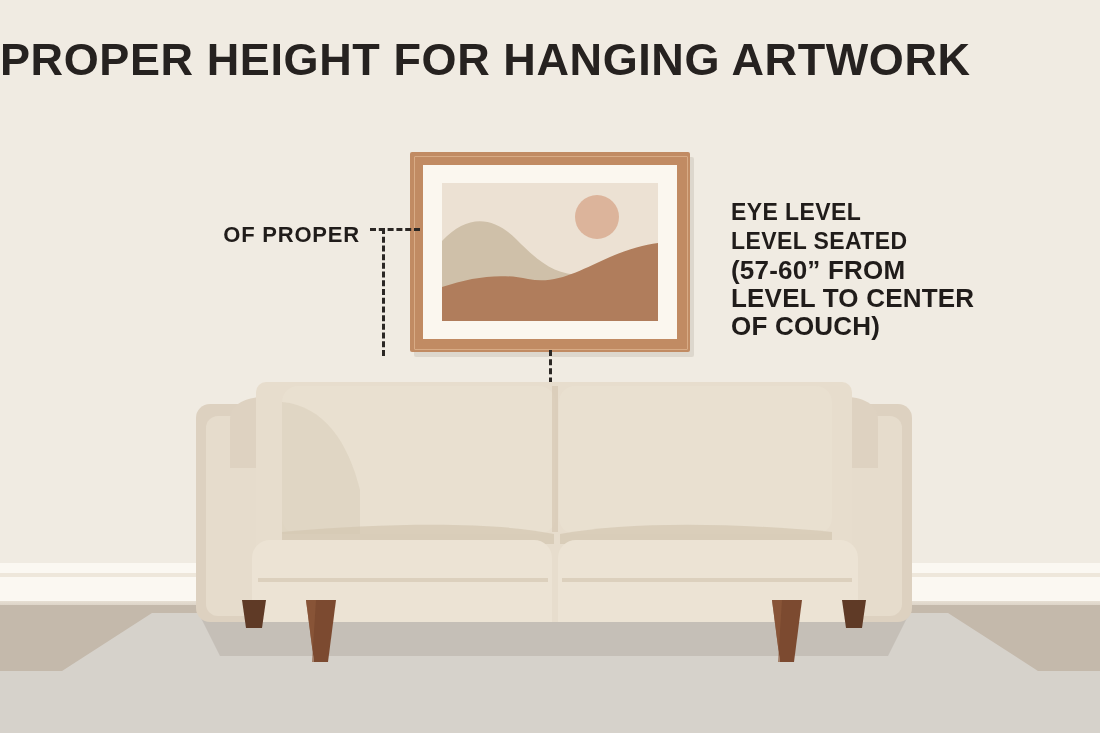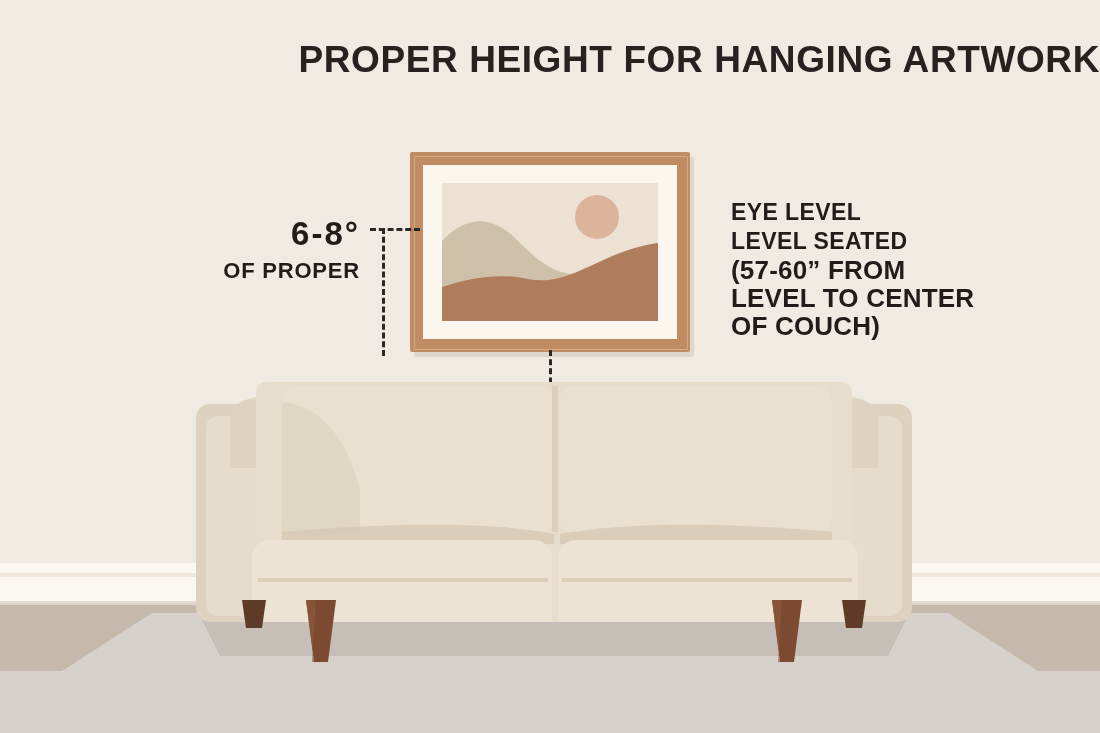--- a/index.html
+++ b/index.html
@@ -51,22 +51,22 @@
   .couch-noise{position:absolute;left:196px;top:372px;width:716px;height:250px;opacity:.4;
     background-image:radial-gradient(rgba(150,130,110,.25) .6px, transparent .7px);
     background-size:4px 4px;pointer-events:none;}
   .legs{position:absolute;left:196px;top:600px;width:716px;height:80px;}
 
   
   .dash-v{position:absolute;border-left:3px dashed #2b2724;}
   .dash-h{position:absolute;border-top:3px dashed #2b2724;}
 
   
-  .title{position:absolute;left:0;top:38px;width:1100px;text-align:right;
-    color:#262220;font-weight:700;font-size:37px;line-height:44px;letter-spacing:.6px;}
+  .title{position:absolute;left:0;top:38px;width:1100px;text-align:left;
+    color:#262220;font-weight:700;font-size:45px;line-height:44px;letter-spacing:.6px;}
   .label-left{position:absolute;left:160px;top:216px;width:200px;text-align:right;color:#201c1a;}
   .label-left .big{font-size:33px;font-weight:700;letter-spacing:2px;line-height:36px;}
   .label-left .small{font-size:22px;font-weight:700;letter-spacing:.8px;line-height:30px;margin-top:4px;}
   .label-right{position:absolute;left:731px;top:198px;width:320px;color:#201c1a;}
   .label-right .l1{font-size:23px;font-weight:700;letter-spacing:.4px;line-height:29px;}
   .label-right .l2{font-size:26px;font-weight:700;letter-spacing:.2px;line-height:28px;}
 </style>
 </head>
 <body>
 
@@ -152,21 +152,20 @@
 
       <path d="M-90 0 L-66 0 L-70 56 L-86 56 Z" fill="#7c4a30"></path>
       <path d="M110 0 L140 0 L132 62 L118 62 Z" fill="#7c4a30"></path>
       <path d="M576 0 L606 0 L598 62 L584 62 Z" fill="#7c4a30"></path>
       <path d="M110 0 L120 0 L116 62 L118 62 Z" fill="#8d583b" opacity=".7"></path>
       <path d="M576 0 L586 0 L582 62 L584 62 Z" fill="#8d583b" opacity=".7"></path>
     </svg>
   </div>
 
   <div class="label-left">
-    <div class="big">6-8°</div>
     <div class="small">OF PROPER</div>
   </div>
 
   <div class="label-right">
     <div class="l1">EYE LEVEL</div>
     <div class="l1">LEVEL SEATED</div>
     <div class="l2">(57-60” FROM</div>
     <div class="l2">LEVEL TO CENTER</div>
     <div class="l2">OF COUCH)</div>
   </div>

